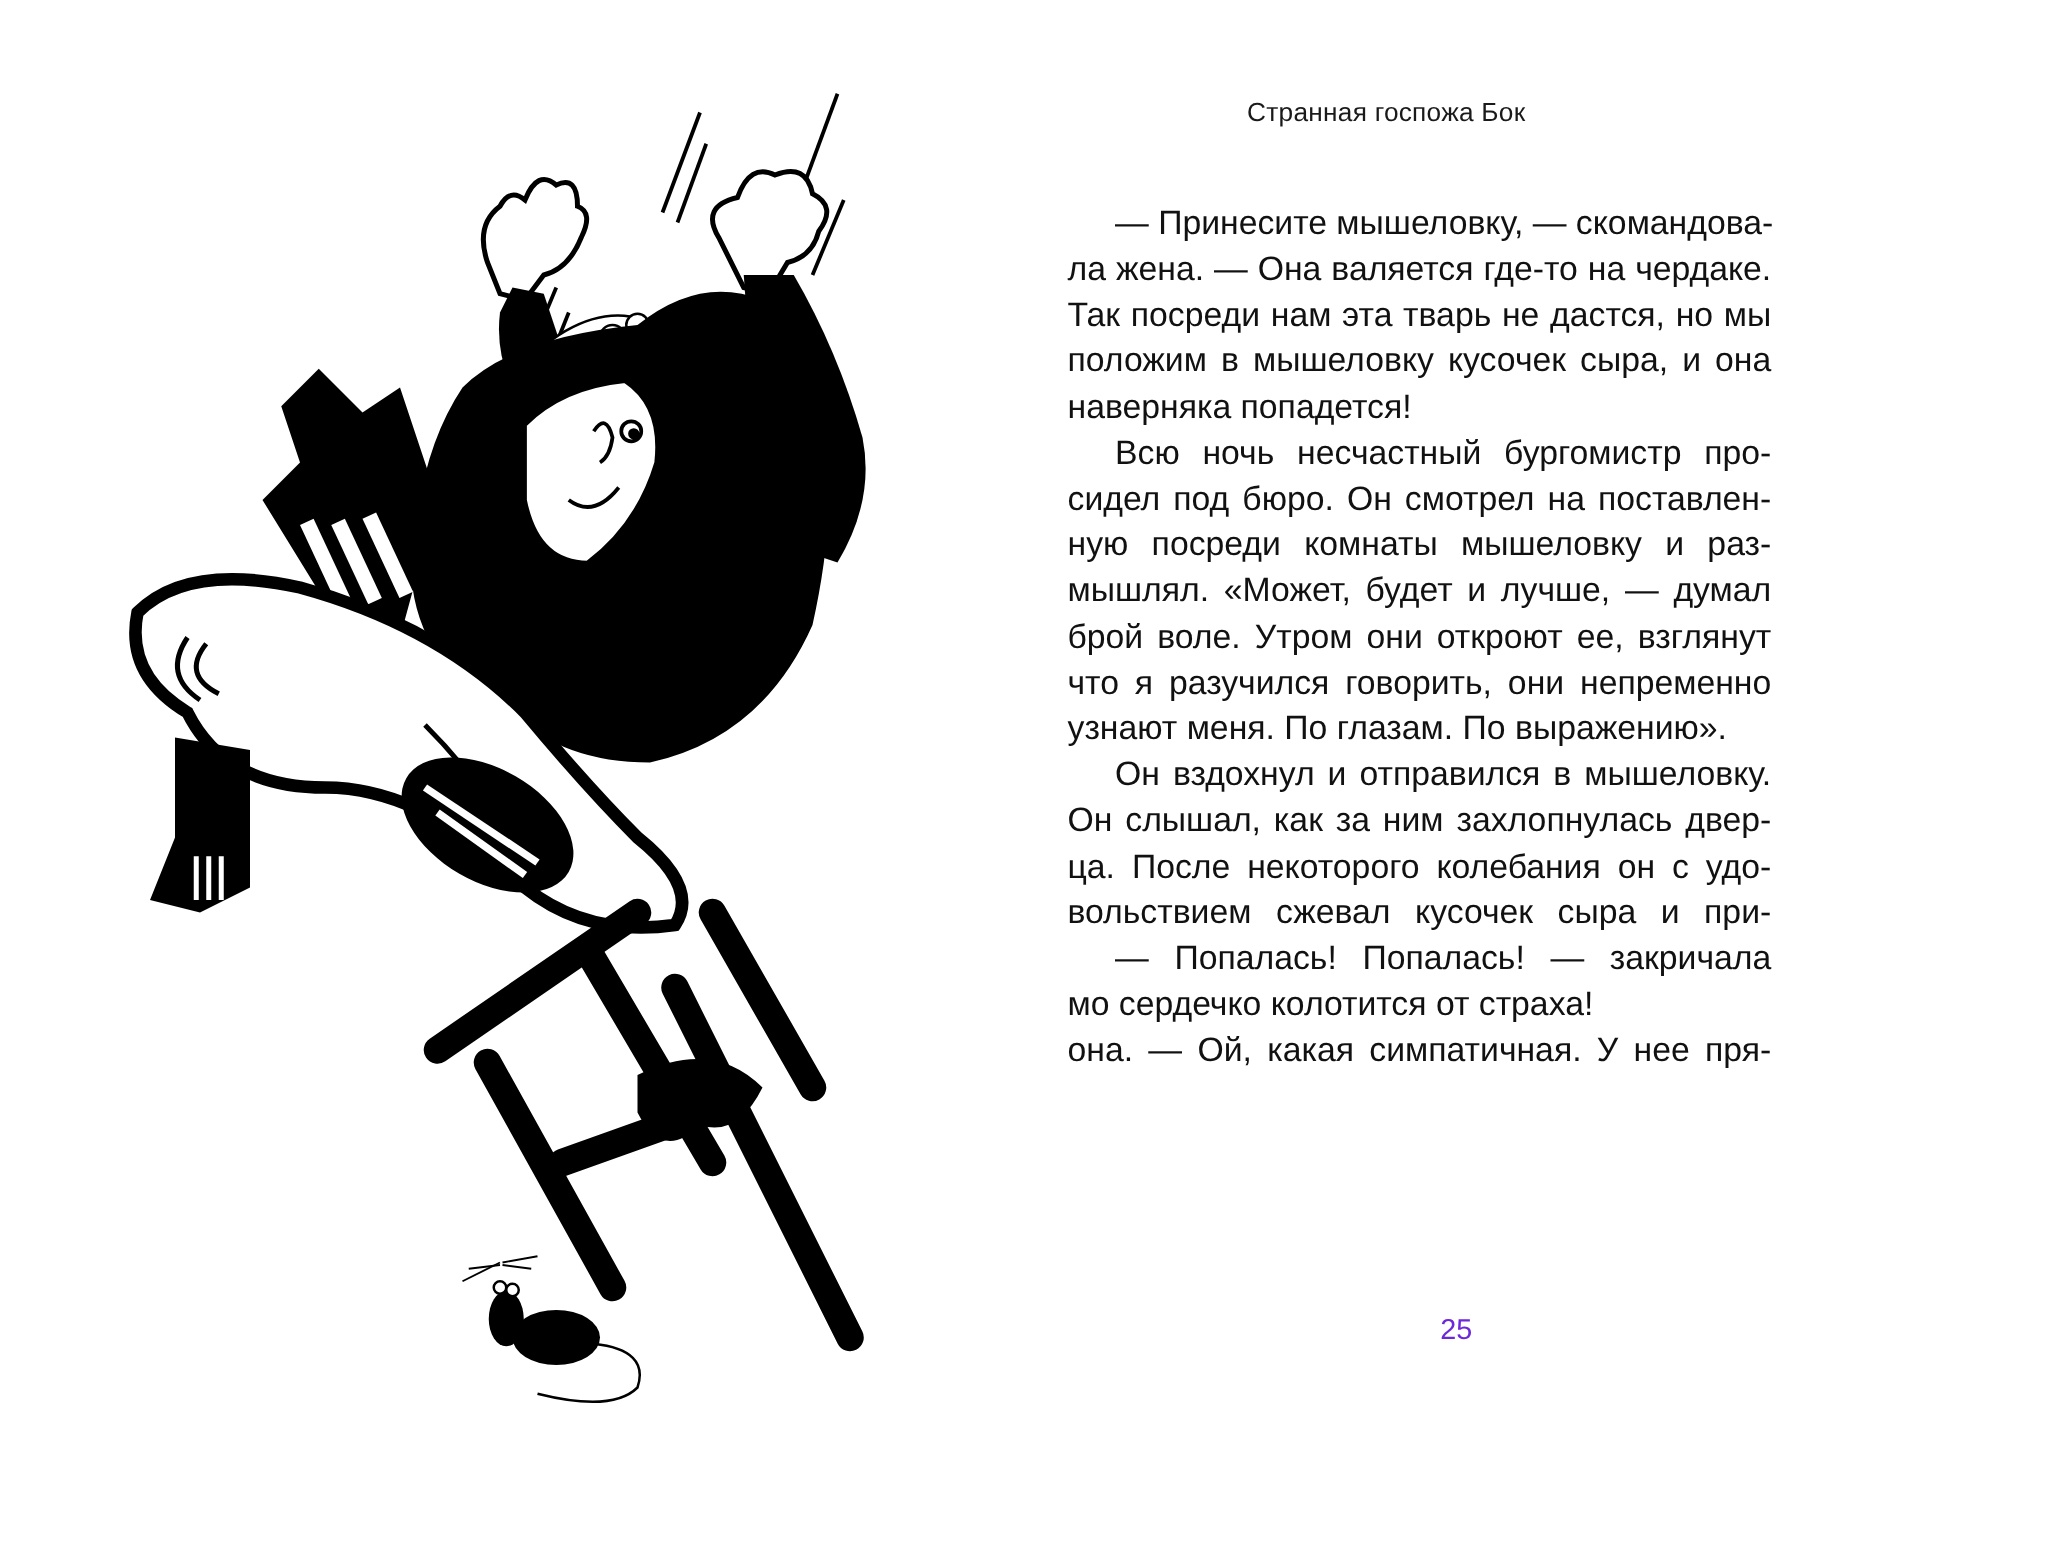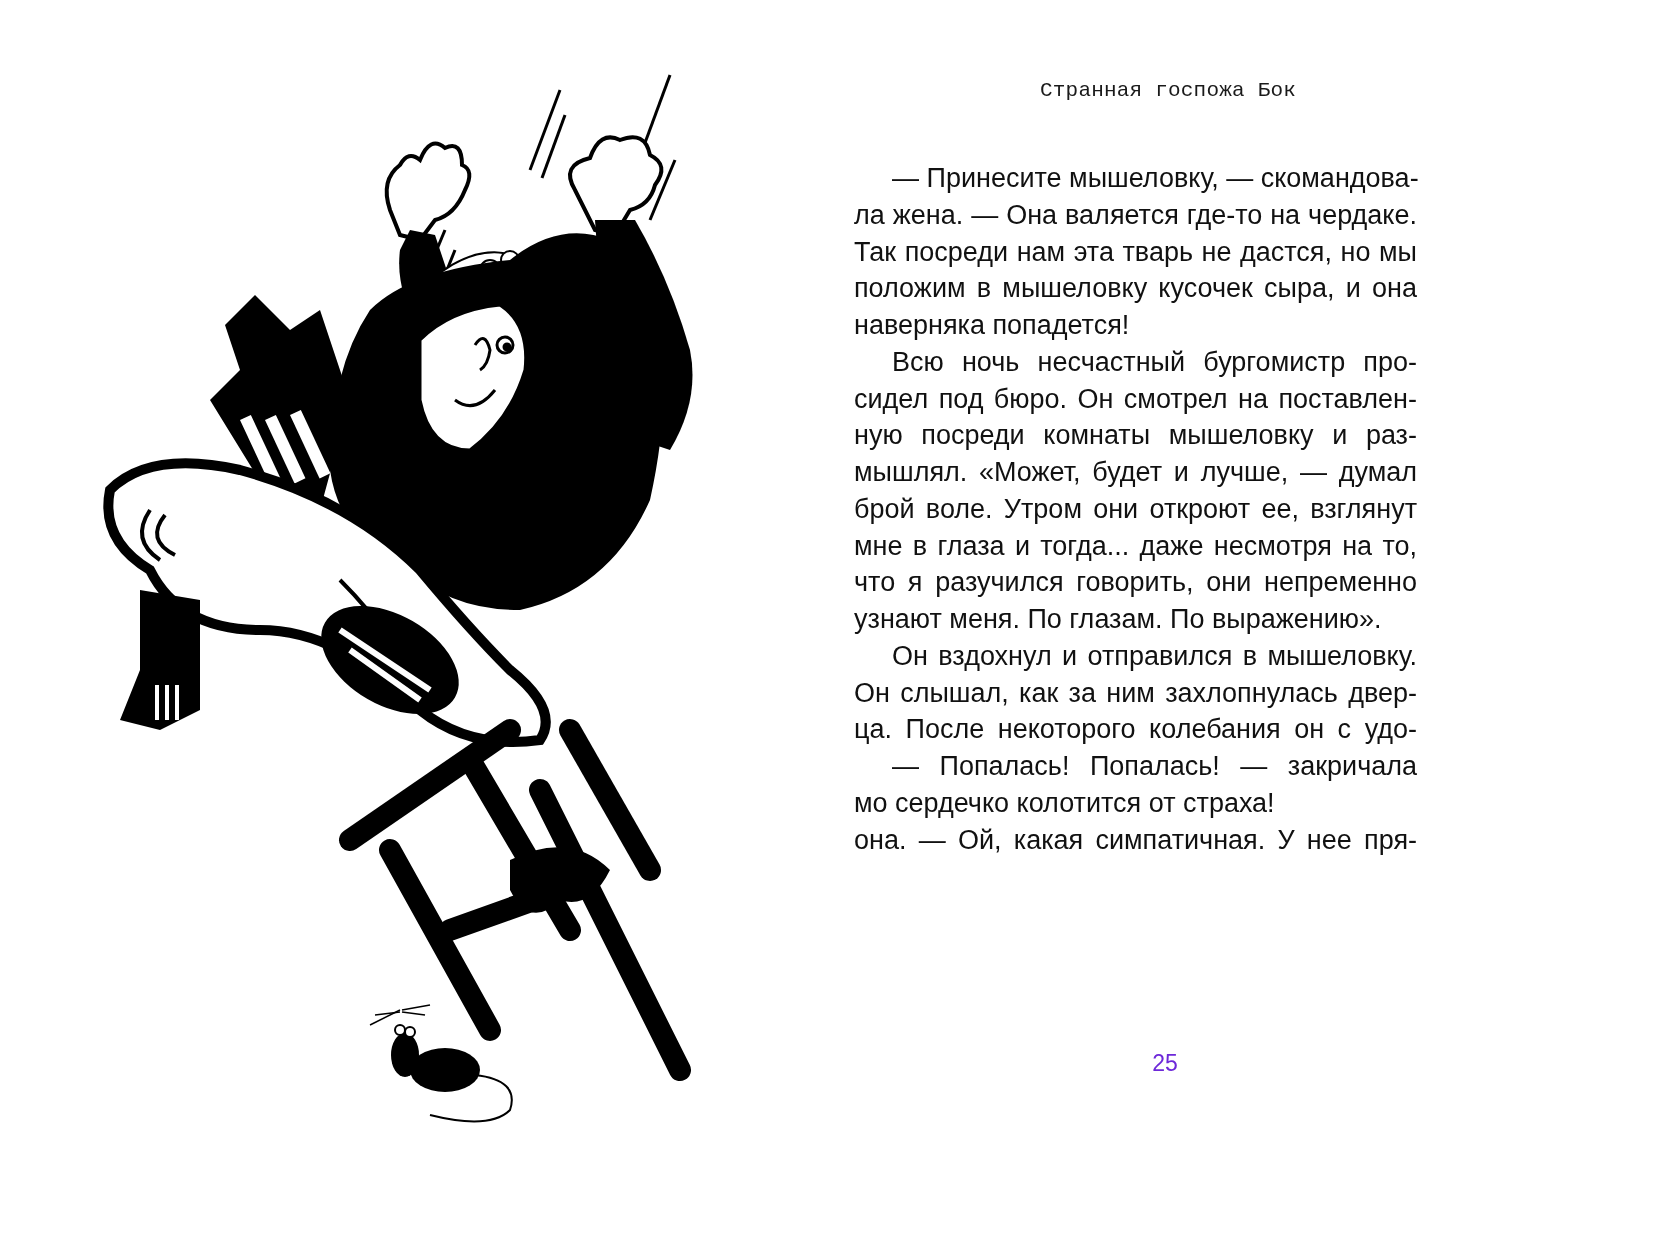--- a/index.html
+++ b/index.html
@@ -1,21 +1,21 @@
 <!DOCTYPE html>
 <html><head>
 <meta charset="utf-8">
 <style>
   html, body { margin: 0; padding: 0; background: #ffffff; }
   body { width: 1654px; height: 1240px; position: relative; overflow: hidden; font-family: "Liberation Sans", "DejaVu Sans", sans-serif; color: #111; }
   .spread { position: absolute; inset: 0; }
   .left-page { position: absolute; left: 0; top: 0; width: 827px; height: 1240px; }
   .right-page { position: absolute; left: 827px; top: 0; width: 827px; height: 1240px; }
   .illustration { position: absolute; left: 90px; top: 70px; width: 700px; height: 1060px; }
-  .running-head { position: absolute; left: 1040px; top: 79px; width: 250px; text-align: center; font-size: 21px; letter-spacing: 0.2px; color: #1a1a1a; white-space: nowrap; font-family: Liberation Mono, monospace; }
+  .running-head { position: absolute; left: 984px; top: 79px; width: 250px; text-align: center; font-size: 21px; letter-spacing: 0.2px; color: #1a1a1a; white-space: nowrap; }
   .text-block { position: absolute; left: 854px; top: 160px; width: 563px; }
   .line { height: 36.75px; line-height: 36.75px; font-size: 27px; text-align: justify; text-align-last: justify; white-space: nowrap; overflow: visible; color: #111; }
   .line.indent { padding-left: 38px; }
   .line.last { text-align-last: left; }
   .page-number { position: absolute; left: 1140px; top: 1050px; width: 50px; text-align: center; font-size: 23px; color: #6d28d9; }
   .para { margin: 0; }
 </style>
 </head>
 <body>
 
@@ -128,29 +128,29 @@
       <div class="line">положим в мышеловку кусочек сыра, и она</div>
       <div class="line last">наверняка попадется!</div>
     </div>
 
     <div class="para">
       <div class="line indent">Всю ночь несчастный бургомистр про-</div>
       <div class="line">сидел под бюро. Он смотрел на поставлен-</div>
       <div class="line">ную посреди комнаты мышеловку и раз-</div>
       <div class="line">мышлял. «Может, будет и лучше, — думал</div>
       <div class="line">брой воле. Утром они откроют ее, взглянут</div>
-      <div class="line">мне в глаза и тогда... даже несмотря на то,</div>
       <div class="line">что я разучился говорить, они непременно</div>
       <div class="line last">узнают меня. По глазам. По выражению».</div>
     </div>
 
     <div class="para">
       <div class="line indent">Он вздохнул и отправился в мышеловку.</div>
       <div class="line">Он слышал, как за ним захлопнулась двер-</div>
       <div class="line">ца. После некоторого колебания он с удо-</div>
+      <div class="line">вольствием сжевал кусочек сыра и при-</div>
     </div>
 
 
     <div class="para">
       <div class="line indent">— Попалась! Попалась! — закричала</div>
       <div class="line last">мо сердечко колотится от страха!</div>
       <div class="line">она. — Ой, какая симпатичная. У нее пря-</div>
     </div>
   </div>
 

